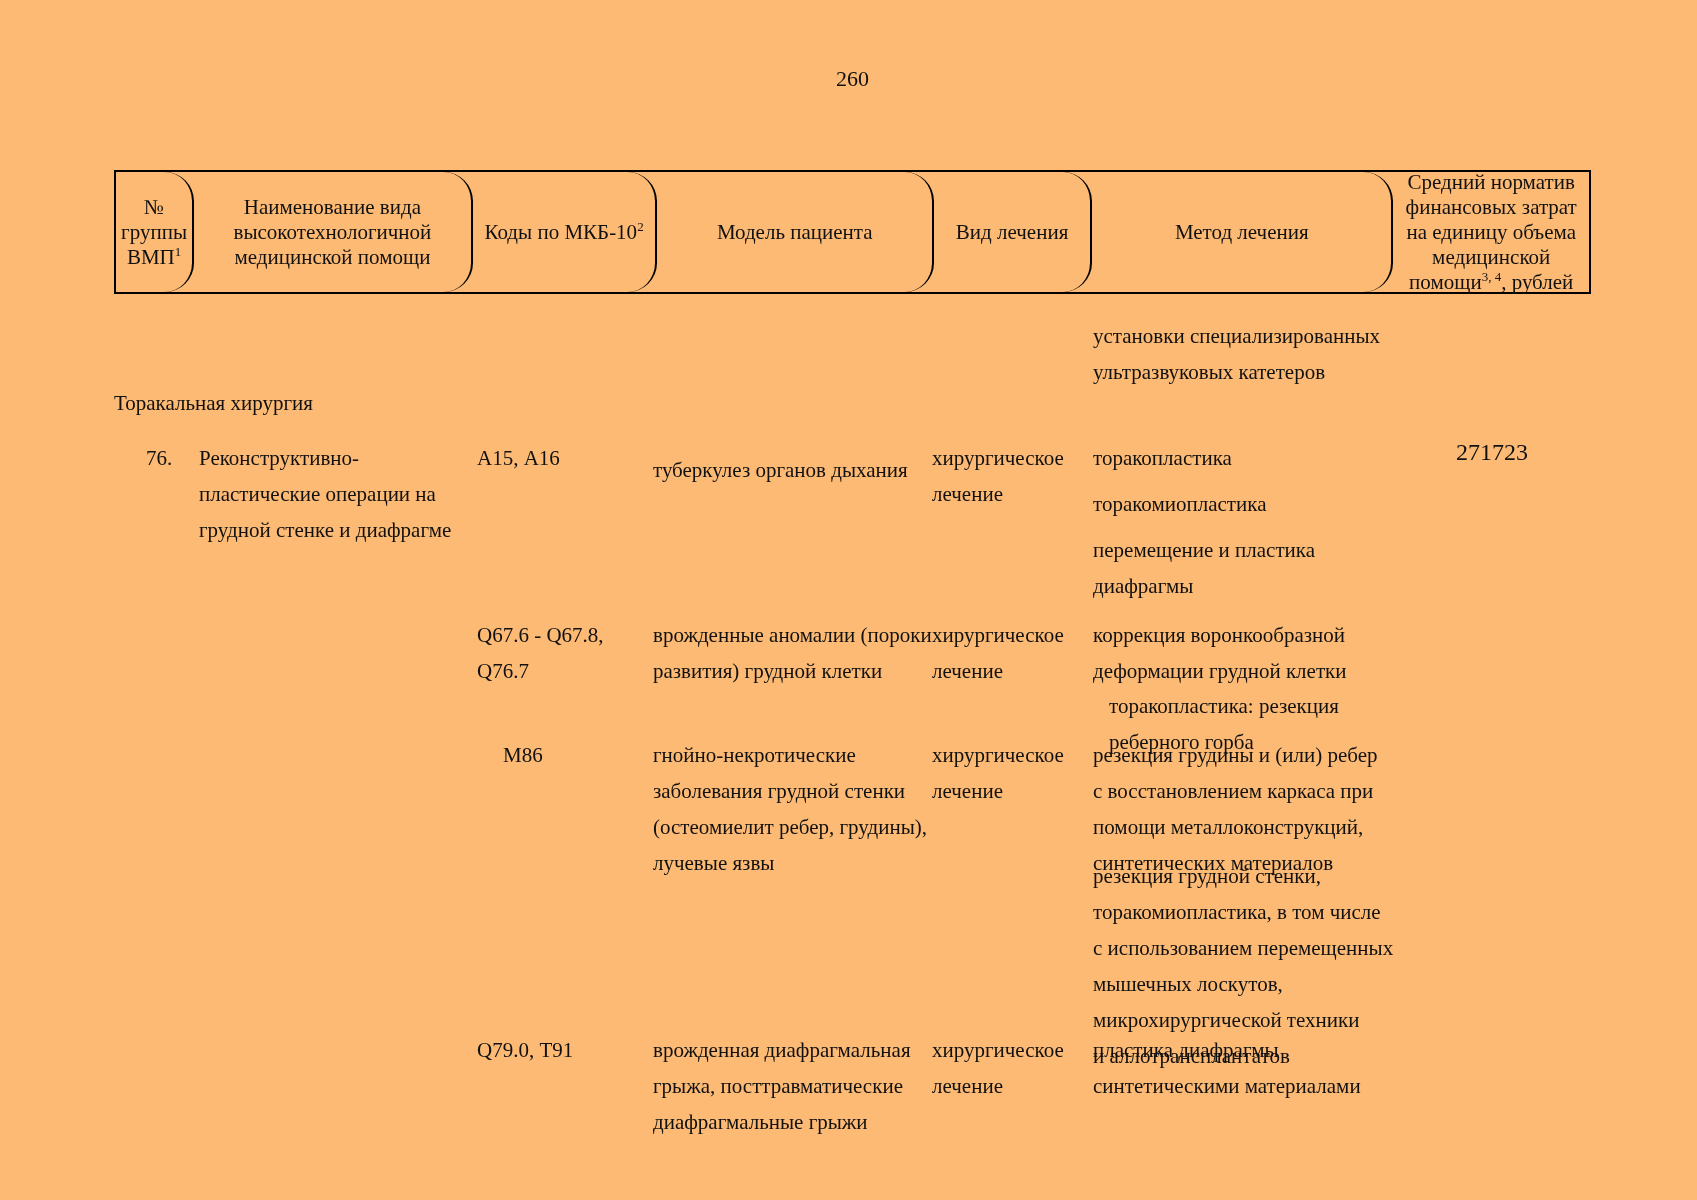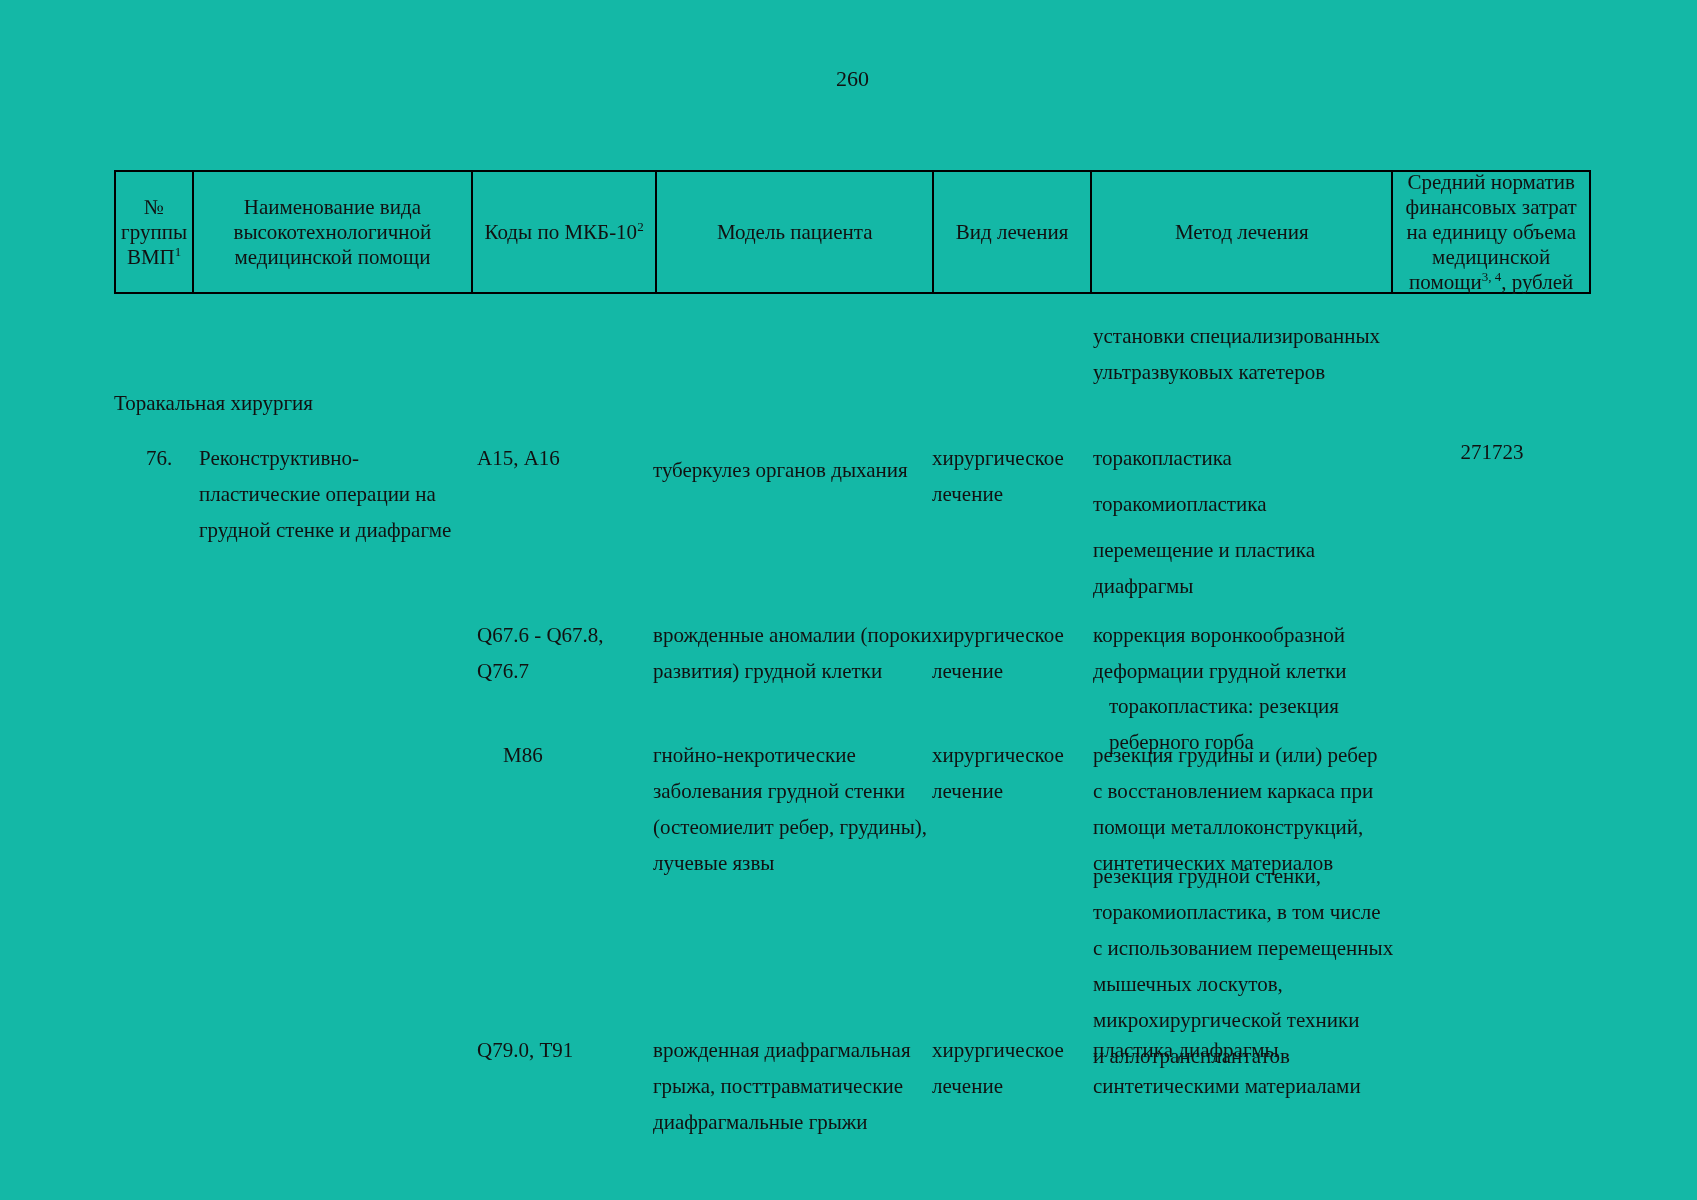--- a/index.html
+++ b/index.html
@@ -4,21 +4,21 @@
 <style>
   html, body {
     margin: 0;
     padding: 0;
     background: #ffffff;
   }
   .page {
     position: relative;
     width: 1697px;
     height: 1200px;
-    background: #14b8a6;
+    background: #fdba74;
     font-family: "Liberation Serif", "DejaVu Serif", serif;
     color: #111111;
     overflow: hidden;
   }
   .page-number {
     position: absolute;
     left: 114px;
     width: 1477px;
     top: 66px;
     text-align: center;
@@ -40,20 +40,21 @@
   .th {
     box-sizing: border-box;
     border-right: 2px solid #000000;
     display: flex;
     align-items: center;
     justify-content: center;
     text-align: center;
     font-size: 21px;
     line-height: 25px;
     padding: 2px 4px;
+    border-radius: 29px;
   }
   .th:last-child { border-right: none; }
   .th .tht { white-space: pre-line; }
   sup {
     font-size: 0.62em;
     vertical-align: super;
     line-height: 0;
   }
   
   .cell {
@@ -69,21 +70,21 @@
     width: 1477px;
     text-align: left;
     font-size: 21px;
     line-height: 25px;
   }
   .cost {
     position: absolute;
     left: 1393px;
     width: 198px;
     text-align: center;
-    font-size: 21px;
+    font-size: 24px;
     line-height: 25px;
   }
 </style>
 </head>
 <body>
 
 <div class="page">
 
   <div class="page-number">260</div>
 

